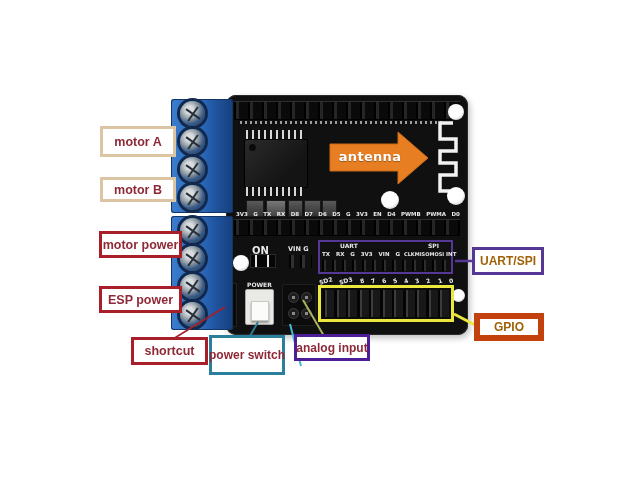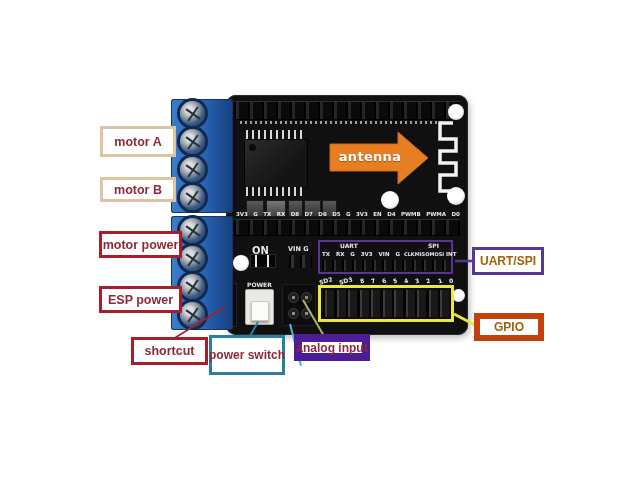--- a/index.html
+++ b/index.html
@@ -78,21 +78,21 @@
   .antenna-text{left:334px;top:149px;width:72px;text-align:center;color:#fff;font-weight:bold;font-size:13px;
                 letter-spacing:.3px;text-shadow:0 1px 1px rgba(0,0,0,.35);}
 
   
   .callout{position:absolute;background:#fff;display:flex;align-items:center;justify-content:center;
            font-weight:bold;font-size:12.5px;color:#8e2a38;box-sizing:border-box;white-space:nowrap;}
   .b-tan{border:3px solid #dcc5a2;}
   .b-red{border:3px solid #a81e29;}
   .b-brightred{border:3px solid #c1272d;}
   .b-teal{border:3px solid #2b7f9c;}
-  .b-olive{border:8px solid #4c1d95;}
+  .b-olive{border:3px solid #4c1d95;}
   .b-cyan{border:3px solid #45b8d6;}
   .b-purple{border:3px solid #573796;}
   .b-yellow{border:6px solid #c2410c;}
   .t-dim{color:#a16207;}
   svg{position:absolute;left:0;top:0;pointer-events:none;}
 </style>
 </head>
 <body>
 
 <div id="canvas">

